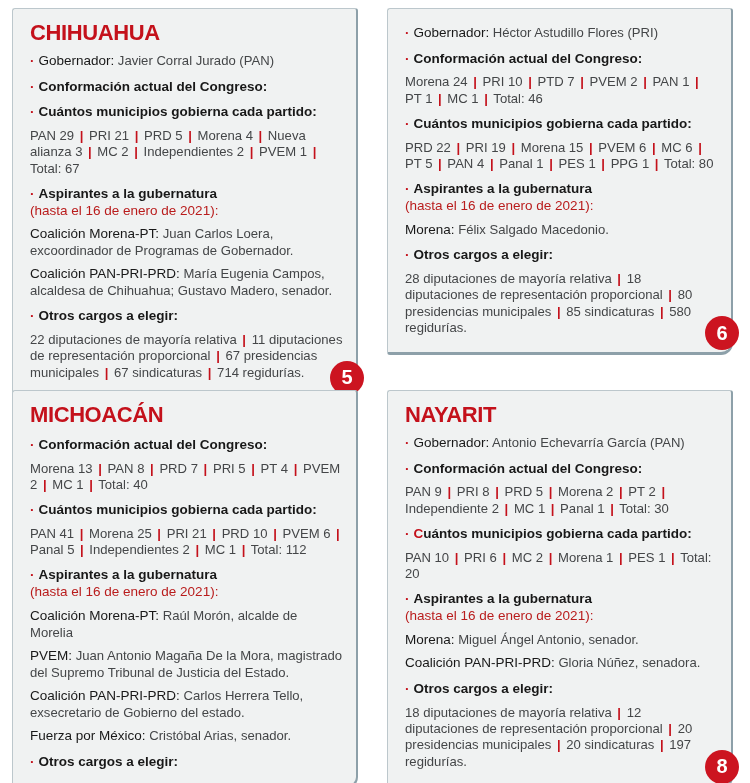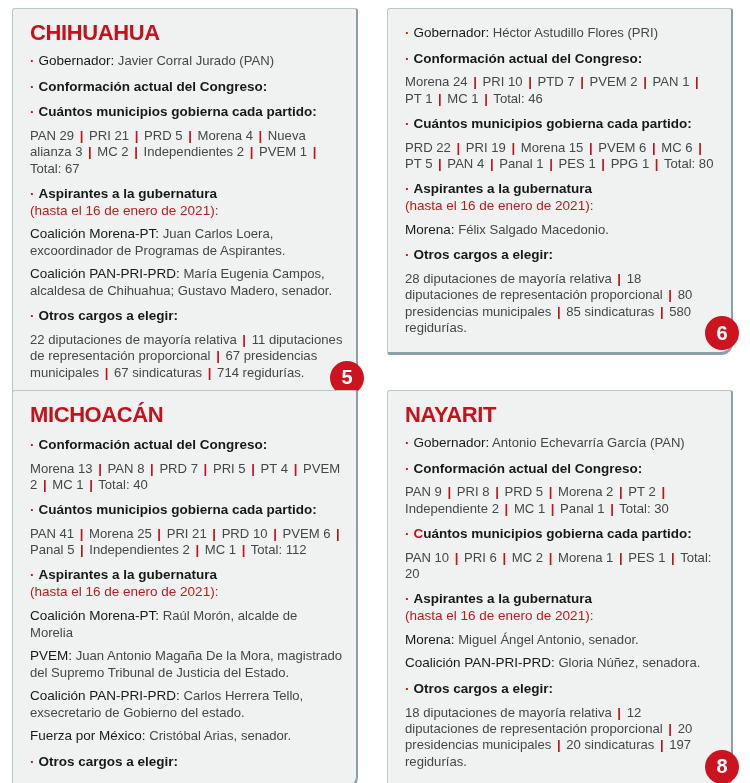--- a/index.html
+++ b/index.html
@@ -43,21 +43,21 @@
 <body>
 
 <div class="card" id="card-0">
   <div class="title">CHIHUAHUA</div>
   <div>
       <div class="body-text row"><span class="bullet">·</span><span class="lbl">Gobernador:</span> <span>Javier Corral Jurado (PAN)</span></div>
       <div class="hdr row"><span class="bullet">·</span><span>Conformación actual del Congreso:</span></div>
       <div class="hdr row"><span class="bullet">·</span><span>Cuántos municipios gobierna cada partido:</span></div>
       <div class="body-text row">PAN 29 <span class="pipe">|</span> PRI 21 <span class="pipe">|</span> PRD 5 <span class="pipe">|</span> Morena 4 <span class="pipe">|</span> Nueva alianza 3 <span class="pipe">|</span> MC 2 <span class="pipe">|</span> Independientes 2 <span class="pipe">|</span> PVEM 1 <span class="pipe">|</span> Total: 67</div>
       <div class="hdr row"><span class="bullet">·</span><span>Aspirantes a la gubernatura</span><div class="hdr2">(hasta el 16 de enero de 2021):</div></div>
-      <div class="body-text row"><span class="lbl">Coalición Morena-PT:</span> <span>Juan Carlos Loera, excoordinador de Programas de Aspirantes.</span></div>
+      <div class="body-text row"><span class="lbl">Coalición Morena-PT:</span> <span>Juan Carlos Loera, excoordinador de Programas de Gobernador.</span></div>
       <div class="body-text row"><span class="lbl">Coalición PAN-PRI-PRD:</span> <span>María Eugenia Campos, alcaldesa de Chihuahua; Gustavo Madero, senador.</span></div>
       <div class="hdr row"><span class="bullet">·</span><span>Otros cargos a elegir:</span></div>
       <div class="body-text row">22 diputaciones de mayoría relativa <span class="pipe">|</span> 11 diputaciones de representación proporcional <span class="pipe">|</span> 67 presidencias municipales <span class="pipe">|</span> 67 sindicaturas <span class="pipe">|</span> 714 regidurías.</div>
     </div>
   <div class="badge">5</div>
 </div>
 
 <div class="card" id="card-1">
   <div>
       <div class="body-text row"><span class="bullet">·</span><span class="lbl">Gobernador:</span> <span>Héctor Astudillo Flores (PRI)</span></div>

